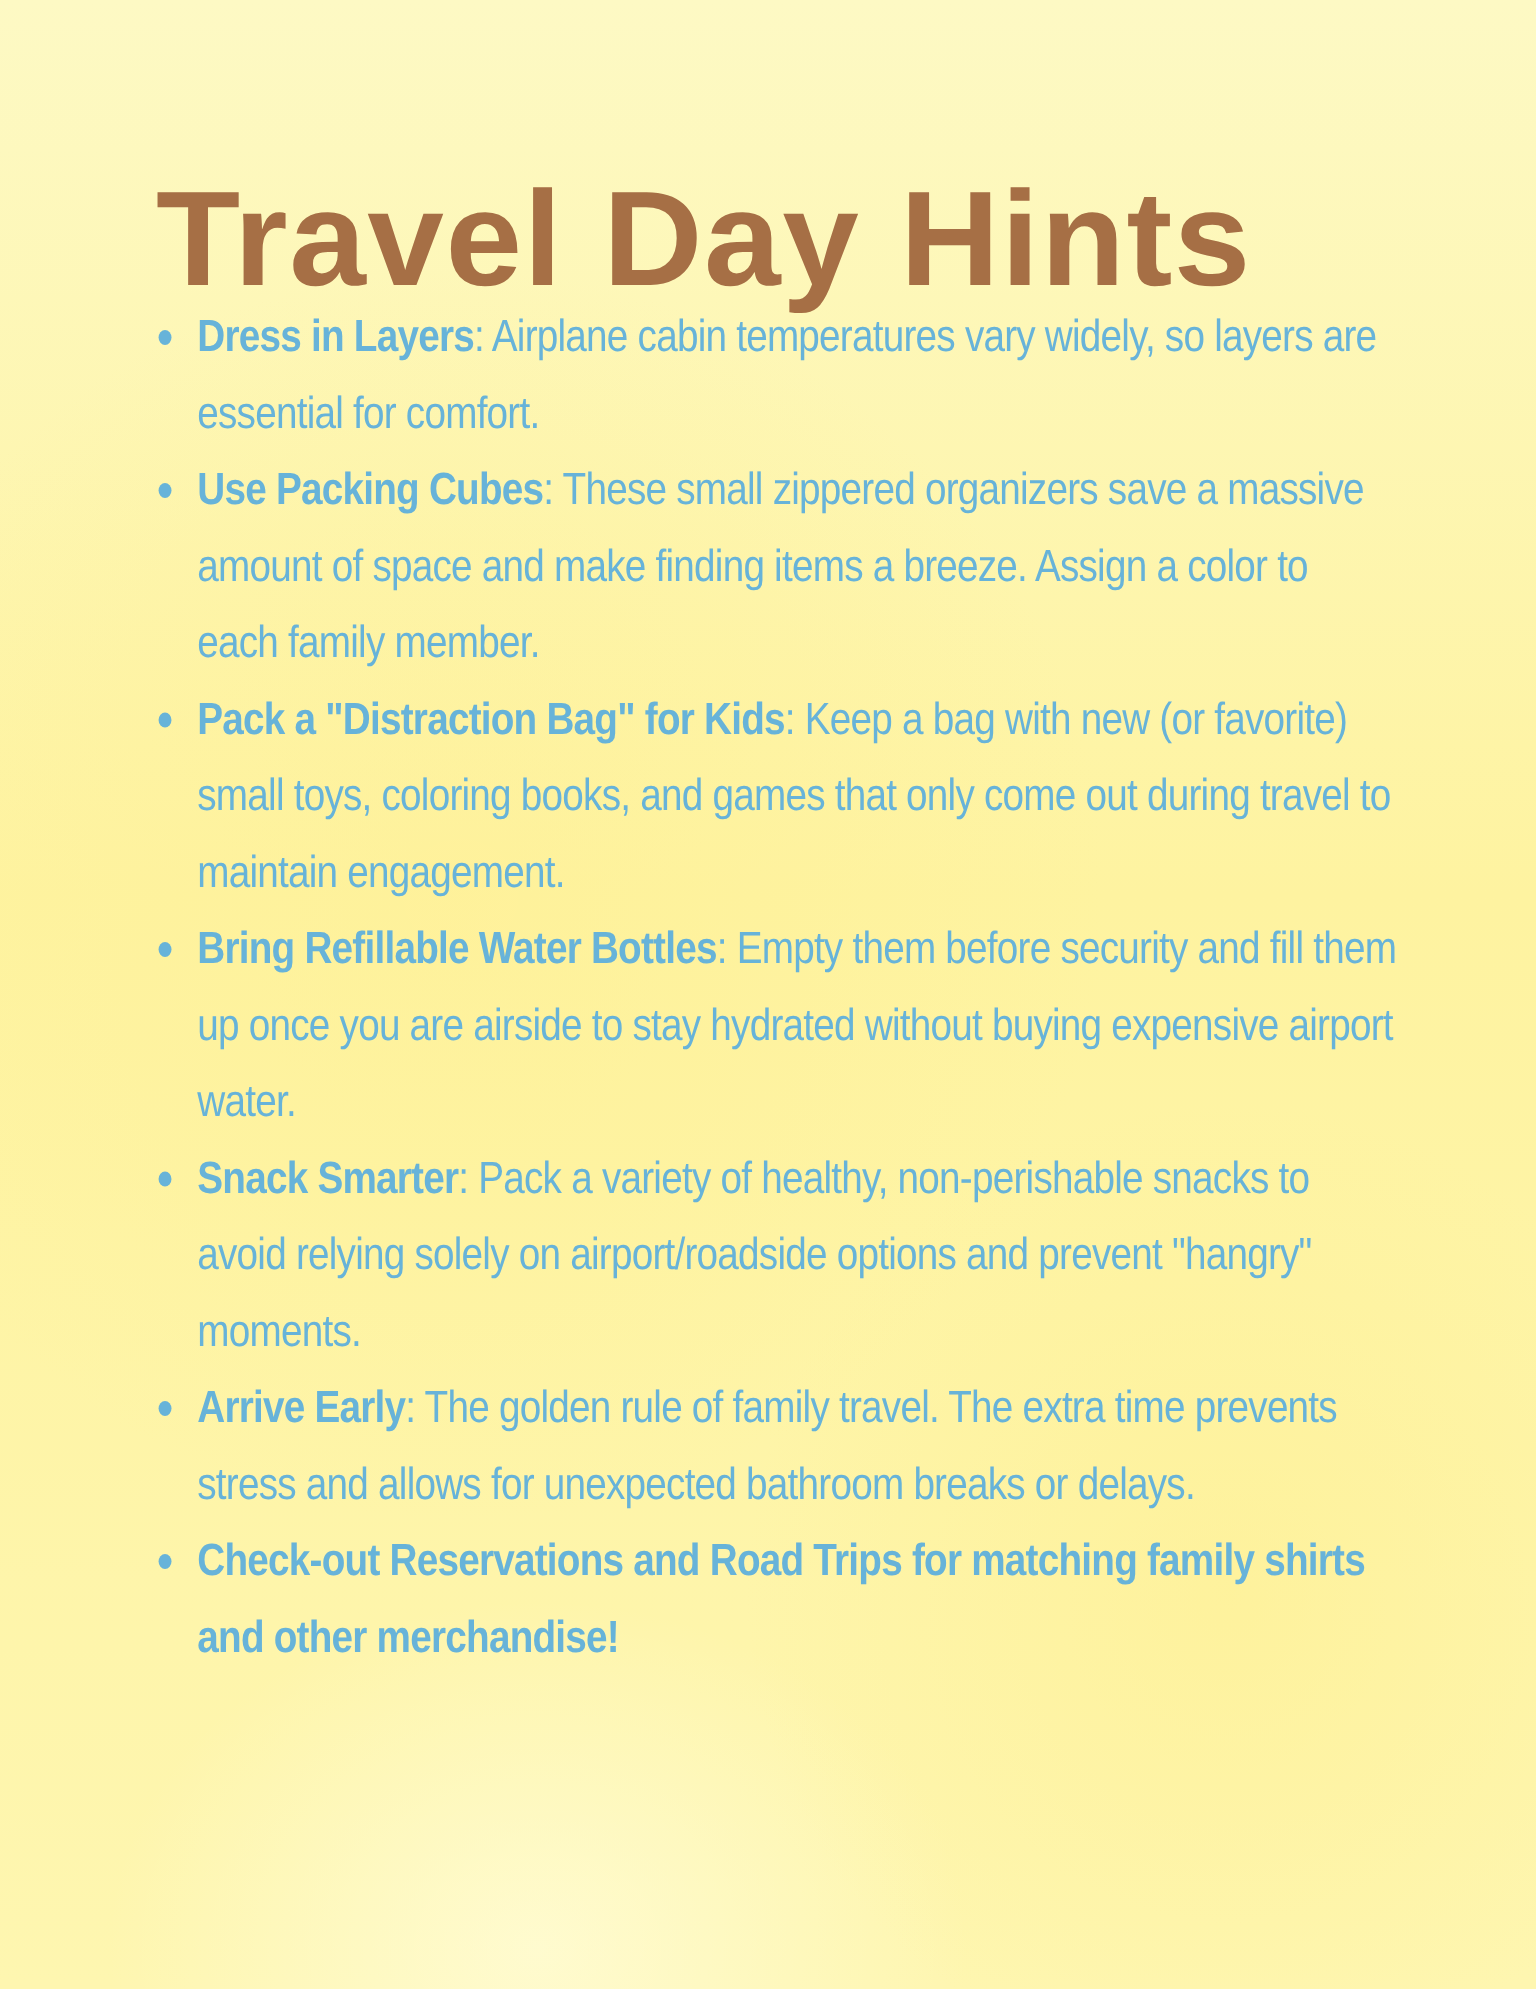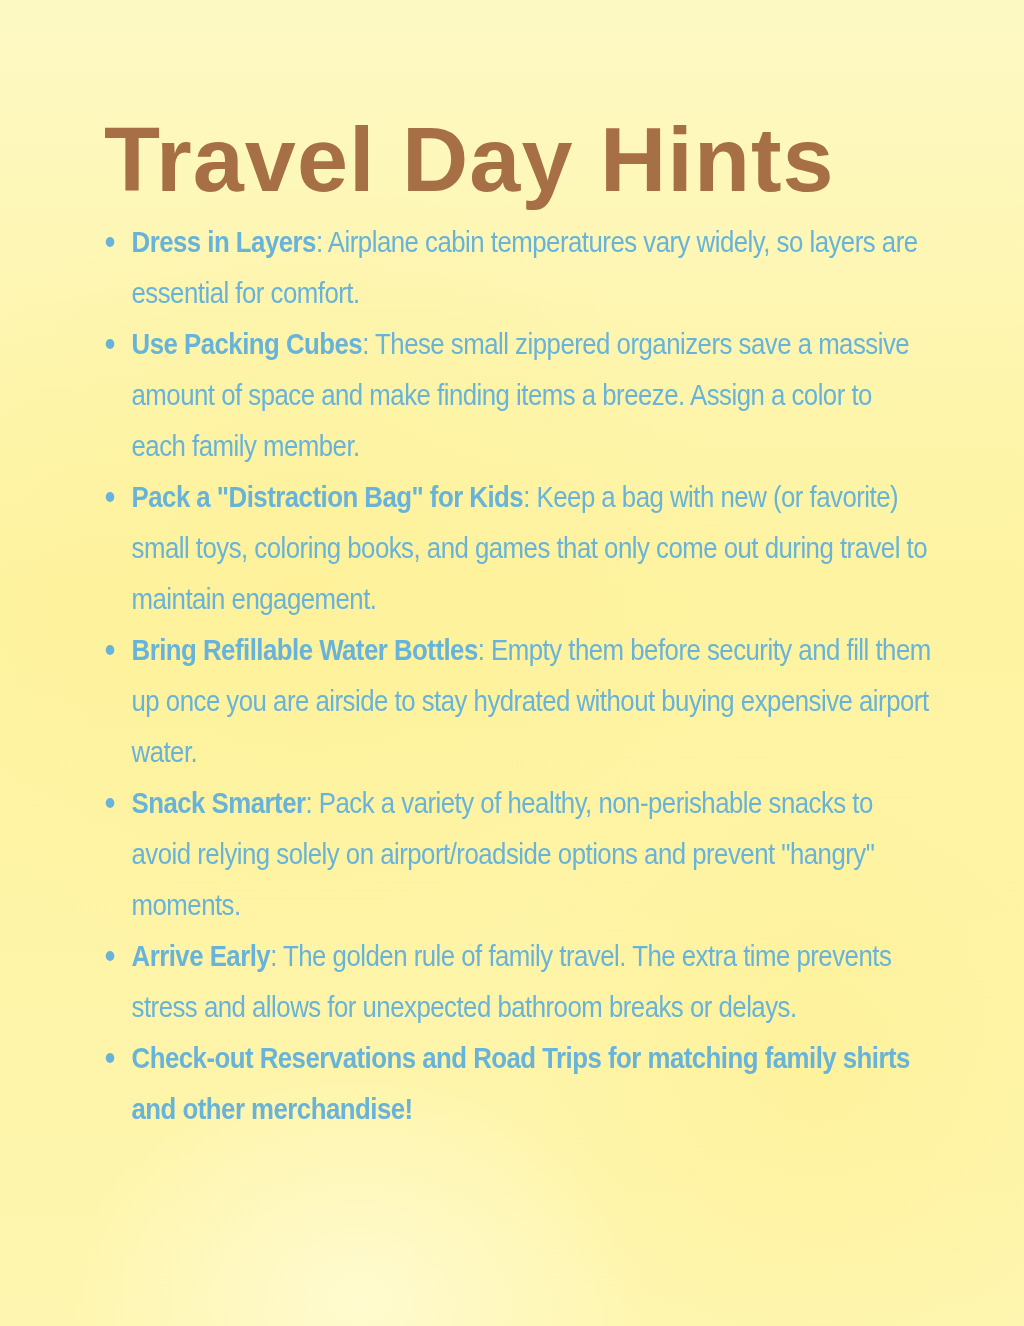--- a/index.html
+++ b/index.html
@@ -37,21 +37,21 @@
       line-height: 100px;
       letter-spacing: 1px;
       color: var(--title-color, #a66f45);
       transform: scaleX(1.02);
       transform-origin: left center;
       white-space: nowrap;
     }
     .hints {
       position: absolute;
       left: 104px;
-      top: 216px;
+      top: 199px;
       width: 800px;
       margin: 0;
       padding: 0;
       list-style: none;
     }
     .hint {
       position: relative;
       padding-left: 32px;
       font-family: "Liberation Sans", sans-serif;
       font-size: 30px;

